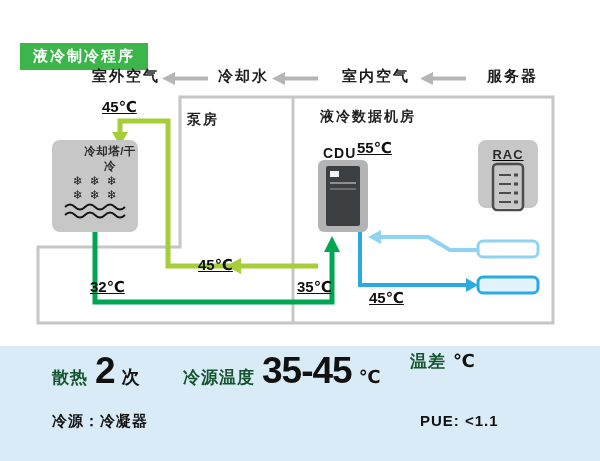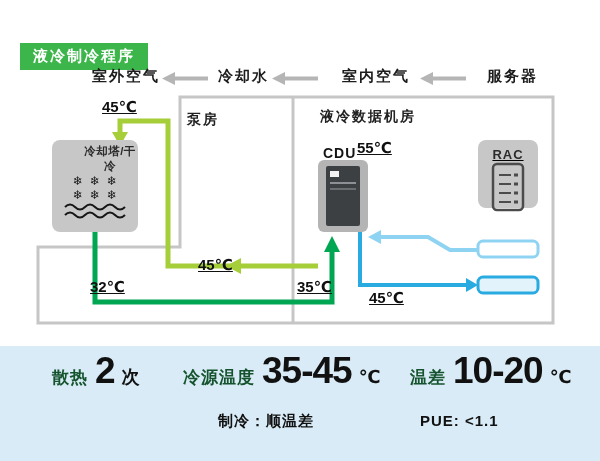--- a/index.html
+++ b/index.html
@@ -146,20 +146,19 @@
     <span class="stat-value">2</span>
     <span class="stat-unit">次</span>
   </div>
   <div class="stat" style="left:183px">
     <span class="stat-label">冷源温度</span>
     <span class="stat-value">35-45</span>
     <span class="stat-unit">℃</span>
   </div>
   <div class="stat" style="left:410px">
     <span class="stat-label">温差</span>
-    <span class="stat-value">10-20</span>
     <span class="stat-unit">℃</span>
   </div>
 
-  <div class="footnote" style="left:218px">制冷：顺温差</div>
+  <div class="footnote" style="left:52px">冷源：冷凝器</div>
   <div class="footnote" style="left:420px">PUE: &lt;1.1</div>
 
 </div>
 
 </body></html>

